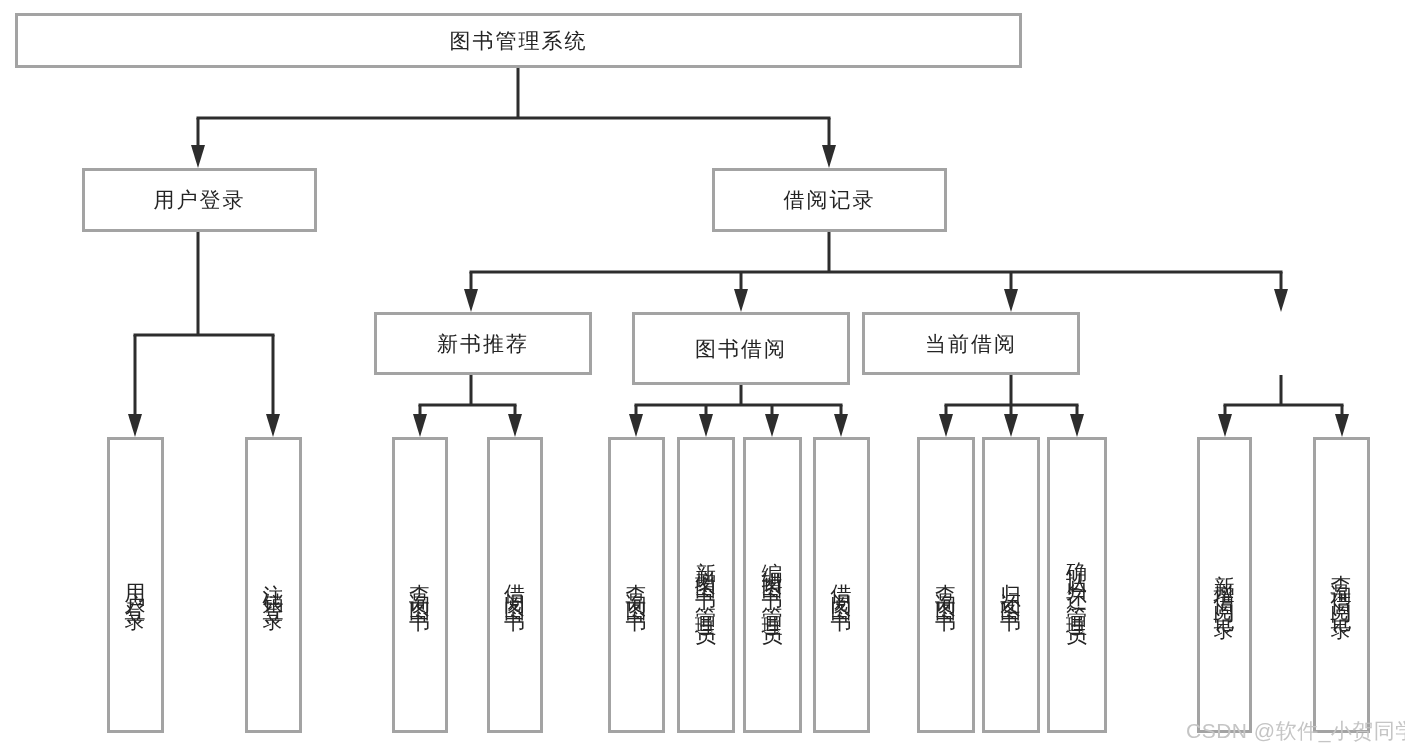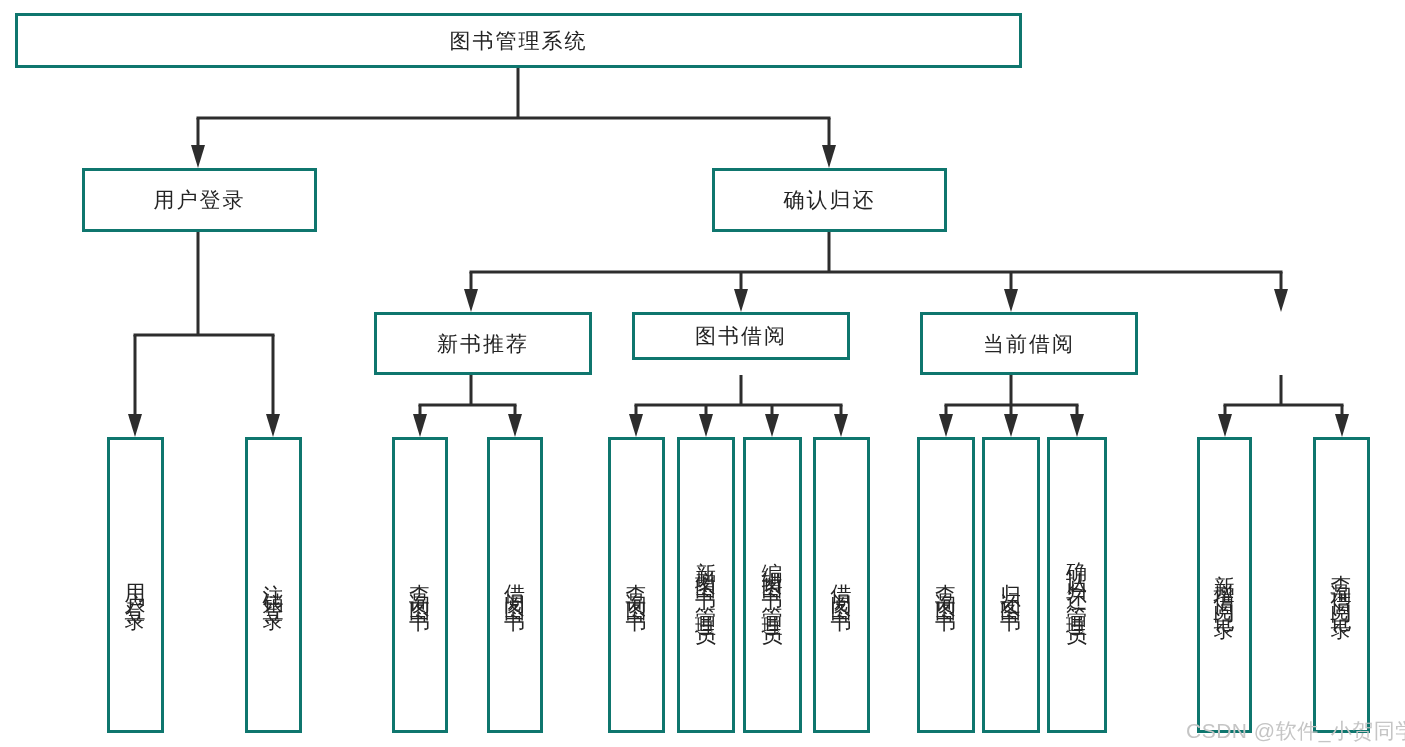--- a/index.html
+++ b/index.html
@@ -6,21 +6,21 @@
   #canvas{
     position:relative;
     width:1405px;height:747px;
     background:#ffffff;
     font-family:"Liberation Sans","DejaVu Sans",sans-serif;
     overflow:hidden;
   }
   #connectors{position:absolute;left:0;top:0;width:1405px;height:747px;}
   .box{
     position:absolute;box-sizing:border-box;
-    border:3px solid #0f766e;background:#ffffff;
+    border:3px solid #a3a3a3;background:#ffffff;
     display:flex;align-items:center;justify-content:center;
   }
   .hbox .lbl{
     font-size:21px;letter-spacing:2px;color:#242424;white-space:nowrap;
   }
   .vbox .lbl{
     writing-mode:vertical-rl;text-orientation:mixed;
     font-size:21px;letter-spacing:9px;line-height:1;color:#242424;
   }
   #watermark{
@@ -106,30 +106,30 @@
   </svg>
 
   <div class="box hbox" style="left:15px;top:13px;width:1007px;height:55px">
     <span class="lbl">图书管理系统</span>
   </div>
 
   <div class="box hbox" style="left:82px;top:168px;width:235px;height:64px">
     <span class="lbl">用户登录</span>
   </div>
   <div class="box hbox" style="left:712px;top:168px;width:235px;height:64px">
-    <span class="lbl">确认归还</span>
+    <span class="lbl">借阅记录</span>
   </div>
 
   <div class="box hbox" style="left:374px;top:312px;width:218px;height:63px">
     <span class="lbl">新书推荐</span>
   </div>
-  <div class="box hbox" style="left:632px;top:312px;width:218px;height:48px">
+  <div class="box hbox" style="left:632px;top:312px;width:218px;height:73px">
     <span class="lbl">图书借阅</span>
   </div>
-  <div class="box hbox" style="left:920px;top:312px;width:218px;height:63px">
+  <div class="box hbox" style="left:862px;top:312px;width:218px;height:63px">
     <span class="lbl">当前借阅</span>
   </div>
 
   <div class="box vbox" style="left:107px;top:437px;width:57px;height:296px">
     <span class="lbl">用户登录</span>
   </div>
   <div class="box vbox" style="left:245px;top:437px;width:57px;height:296px">
     <span class="lbl">注销登录</span>
   </div>
 

